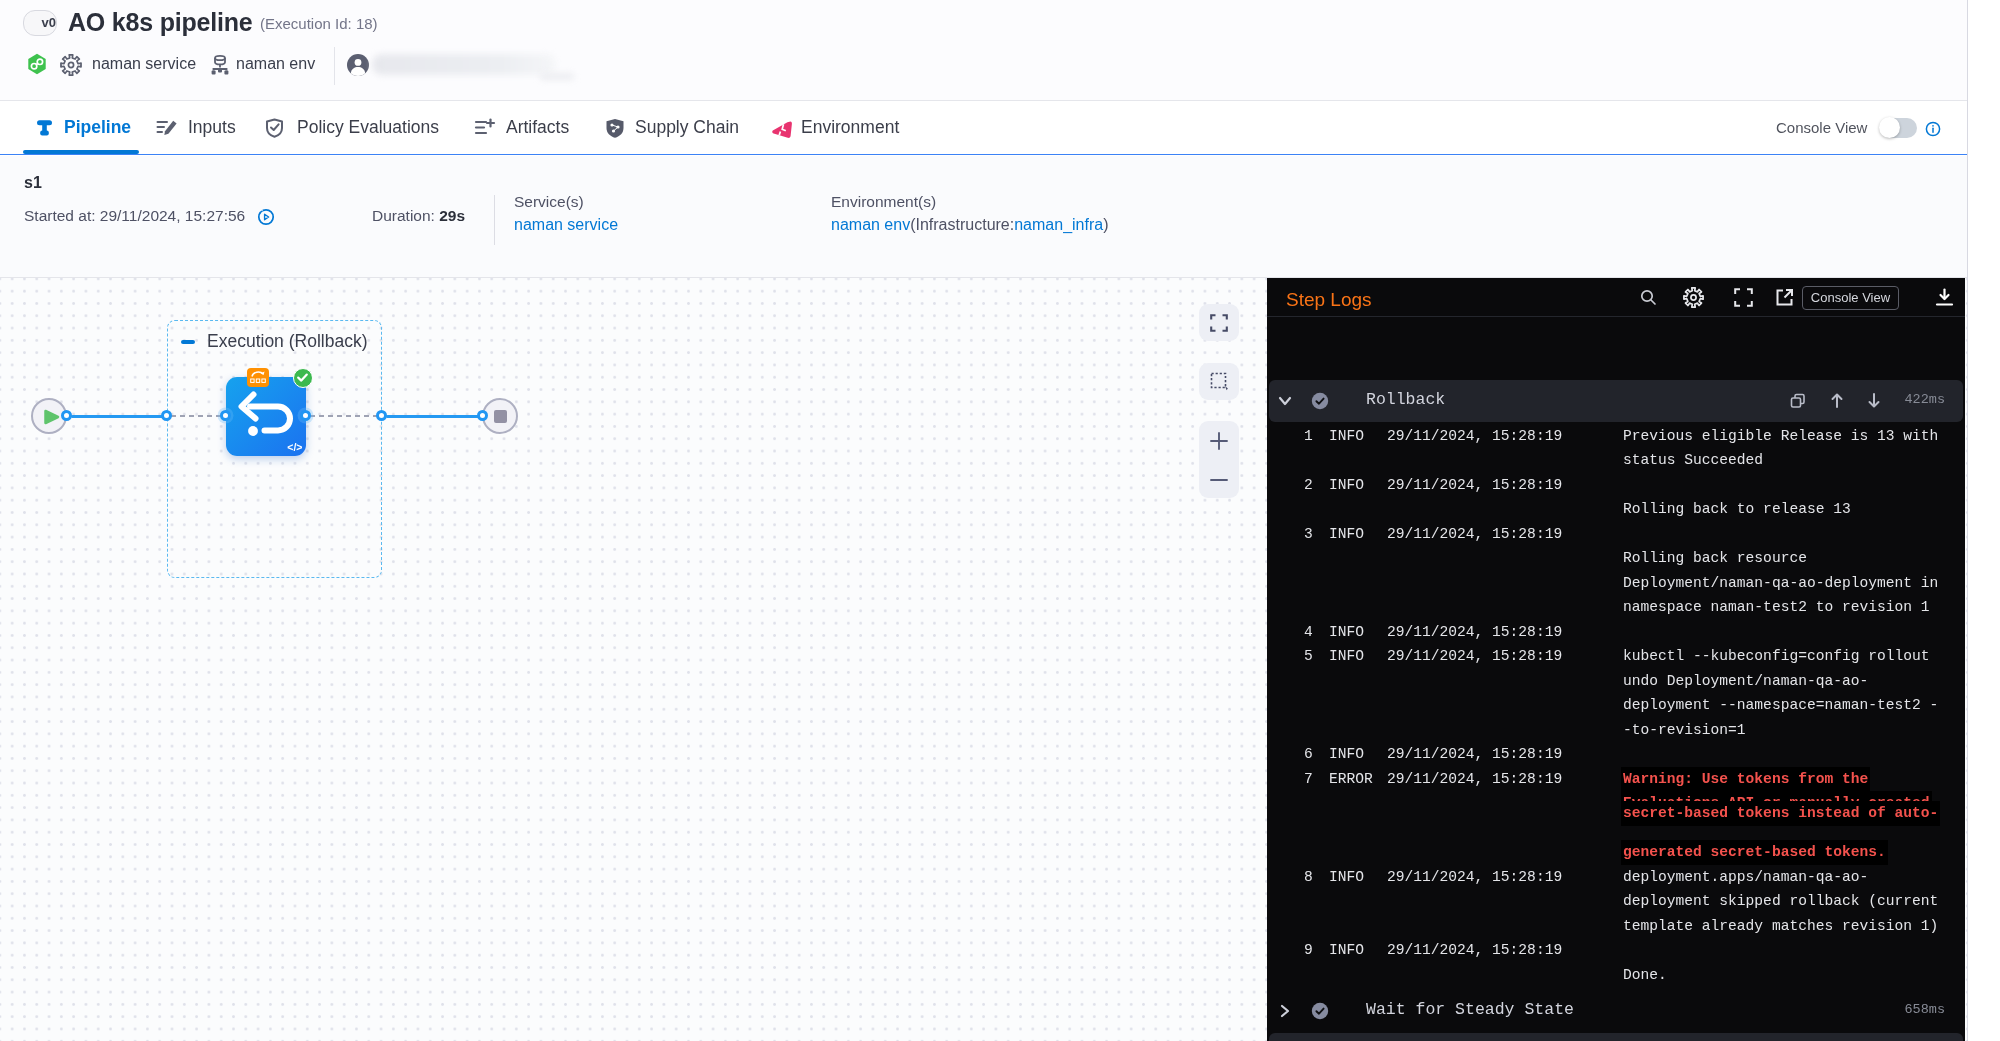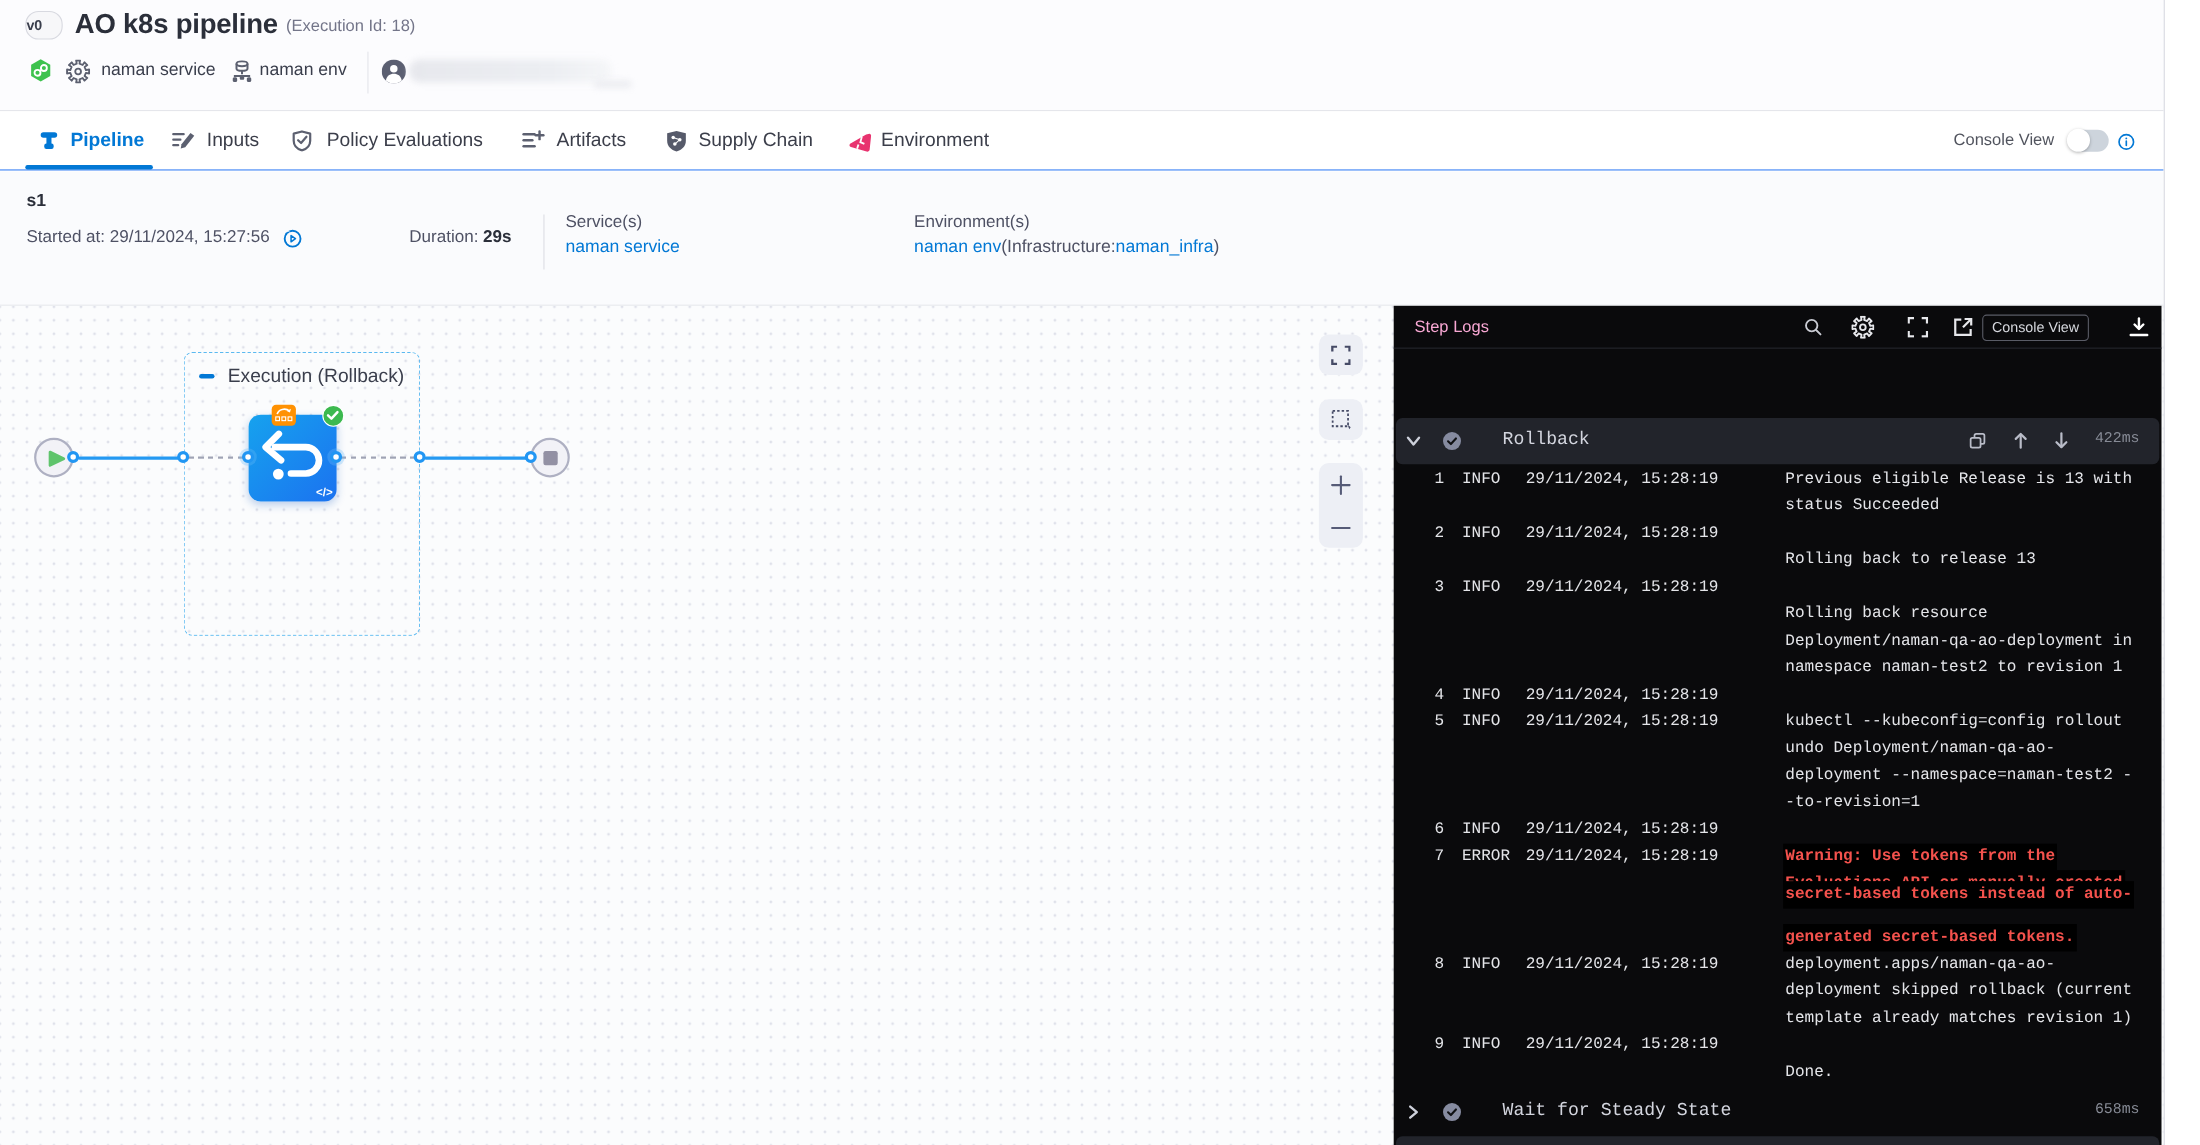--- a/index.html
+++ b/index.html
@@ -4,21 +4,21 @@
 <style>
   * { margin:0; padding:0; box-sizing:border-box; }
   html,body { width:2000px; height:1041px; overflow:hidden; background:#fff;
     font-family:"Liberation Sans", sans-serif; }
 
   
   #header { position:absolute; left:0; top:0; width:1967px; height:101px;
     background:#fcfcfe; border-bottom:1px solid #e5e6eb; }
   #v0 { position:absolute; left:23px; top:10px; width:34px; height:26px;
     background:#f7f7f9; border:1px solid #d8d9e0; border-radius:12px;
-    font-size:13px; font-weight:bold; color:#3a3e4c; text-align:left; line-height:24px; }
+    font-size:13px; font-weight:bold; color:#3a3e4c; text-align:right; line-height:24px; }
   #title { position:absolute; left:68px; top:8px; font-size:25px; font-weight:bold; color:#2b2f3a; letter-spacing:-0.2px; }
   #execid { position:absolute; left:260px; top:15px; font-size:15px; color:#737589; }
   .r2txt { position:absolute; top:55px; font-size:16px; color:#3a3e4c; }
   #r2div { position:absolute; left:334px; top:47px; width:1px; height:38px; background:#e3e4ea; }
   #blur1 { position:absolute; left:372px; top:54px; width:184px; height:21px; border-radius:10px;
     background:linear-gradient(90deg,#e7e8ed 0%,#eceef2 70%,#f5f6f8 100%); filter:blur(3px); }
   #blur2 { position:absolute; left:540px; top:73px; width:34px; height:7px; border-radius:4px;
     background:#ecedf1; filter:blur(3px); }
 
   
@@ -77,21 +77,21 @@
     background:#f2f2f7; border:2px solid #aeb0c2; }
   #endnode .sq { position:absolute; left:10px; top:10px; width:13px; height:13px; background:#9391a4; border-radius:2px; }
   #nodelabel { position:absolute; left:166px; top:187px; width:200px; text-align:center;
     font-size:17px; color:#3a3e4c; line-height:25.5px; }
   .ctrlbtn { position:absolute; left:1199px; width:40px; background:#edeff5; border-radius:9px; }
 
   
   #panel { position:absolute; left:1267px; top:278px; width:698px; height:763px;
     background:#0a0a0c; color:#e4e5e9; }
   #phead { position:absolute; left:0; top:0; width:698px; height:39px; border-bottom:1px solid #24262d; }
-  #ptitle { position:absolute; left:19px; top:11px; font-size:15px; color:#f9a8d4; }
+  #ptitle { position:absolute; left:19px; top:11px; font-size:19px; color:#f97316; }
   #cvbtn { position:absolute; left:535px; top:8px; width:97px; height:24px;
     border:1px solid #5a5c66; border-radius:4px; font-size:13px; color:#d5d7dd;
     text-align:center; line-height:22px; white-space:nowrap; }
   .srow { position:absolute; left:2px; width:694px; height:42px; }
   .srow .stitle { position:absolute; left:97px; top:10px; font-size:16.5px;
     font-family:"Liberation Mono",monospace; color:#d3d5de; }
   .srow .dur { position:absolute; right:18px; top:12px; font-size:13.5px;
     font-family:"Liberation Mono",monospace; color:#878b96; }
   #rowrollback { top:102px; background:#22242b; border-radius:6px; }
   #rowinit { top:60px; }

